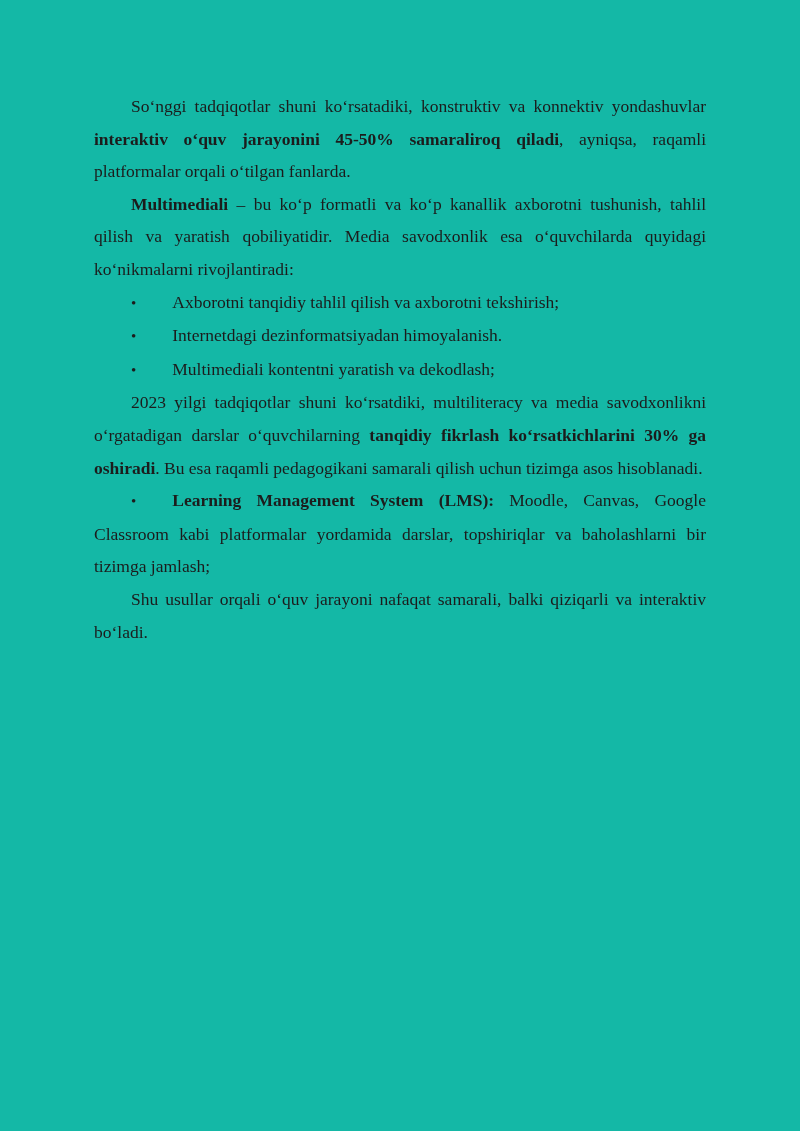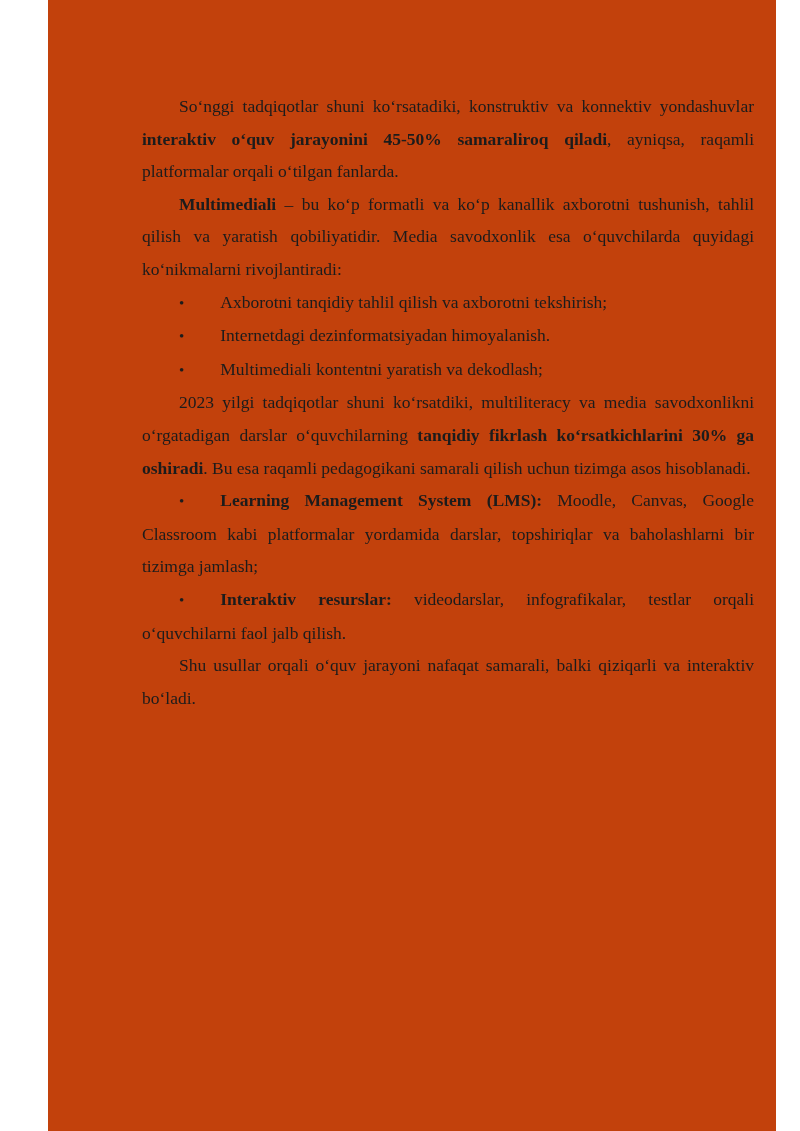--- a/index.html
+++ b/index.html
@@ -2,25 +2,24 @@
 <html><head>
 <meta charset="utf-8">
 <style>
   html, body {
     margin: 0;
     padding: 0;
     background: #ffffff;
   }
   .page {
     position: relative;
-    width: 728px;
+    width: 800px;
     height: 1131px;
-    background: #c2410c;
+    background: #14b8a6;
     overflow: hidden;
-    margin-left: 48px;
   }
   .content {
     position: absolute;
     left: 94px;
     top: 90px;
     width: 612px;
     font-family: "Liberation Serif", "DejaVu Serif", serif;
     font-size: 17.5px;
     line-height: 32.6px;
     color: #1c1c1c;
@@ -47,16 +46,15 @@
 
 <div class="page">
   <div class="content" id="doc-content">
       <p class="para"><span>So‘nggi tadqiqotlar shuni ko‘rsatadiki, konstruktiv va konnektiv yondashuvlar </span><b>interaktiv o‘quv jarayonini 45-50% samaraliroq qiladi</b><span>, ayniqsa, raqamli platformalar orqali o‘tilgan fanlarda.</span></p>
       <p class="para"><b>Multimediali</b><span> – bu ko‘p formatli va ko‘p kanallik axborotni tushunish, tahlil qilish va yaratish qobiliyatidir. Media savodxonlik esa o‘quvchilarda quyidagi ko‘nikmalarni rivojlantiradi:</span></p>
       <p class="para"><span class="bullet-glyph">•</span><span class="bullet-gap"></span><span>Axborotni tanqidiy tahlil qilish va axborotni tekshirish;</span></p>
       <p class="para"><span class="bullet-glyph">•</span><span class="bullet-gap"></span><span>Internetdagi dezinformatsiyadan himoyalanish.</span></p>
       <p class="para"><span class="bullet-glyph">•</span><span class="bullet-gap"></span><span>Multimediali kontentni yaratish va dekodlash;</span></p>
       <p class="para"><span>2023 yilgi tadqiqotlar shuni ko‘rsatdiki, multiliteracy va media savodxonlikni o‘rgatadigan darslar o‘quvchilarning </span><b>tanqidiy fikrlash ko‘rsatkichlarini 30% ga oshiradi</b><span>. Bu esa raqamli pedagogikani samarali qilish uchun tizimga asos hisoblanadi.</span></p>
       <p class="para"><span class="bullet-glyph">•</span><span class="bullet-gap"></span><b>Learning Management System (LMS):</b><span> Moodle, Canvas, Google Classroom kabi platformalar yordamida darslar, topshiriqlar va baholashlarni bir tizimga jamlash;</span></p>
-      <p class="para"><span class="bullet-glyph">•</span><span class="bullet-gap"></span><b>Interaktiv resurslar:</b><span> videodarslar, infografikalar, testlar orqali o‘quvchilarni faol jalb qilish.</span></p>
       <p class="para"><span>Shu usullar orqali o‘quv jarayoni nafaqat samarali, balki qiziqarli va interaktiv bo‘ladi.</span></p>
     </div>
 </div>
 
 </body></html>

